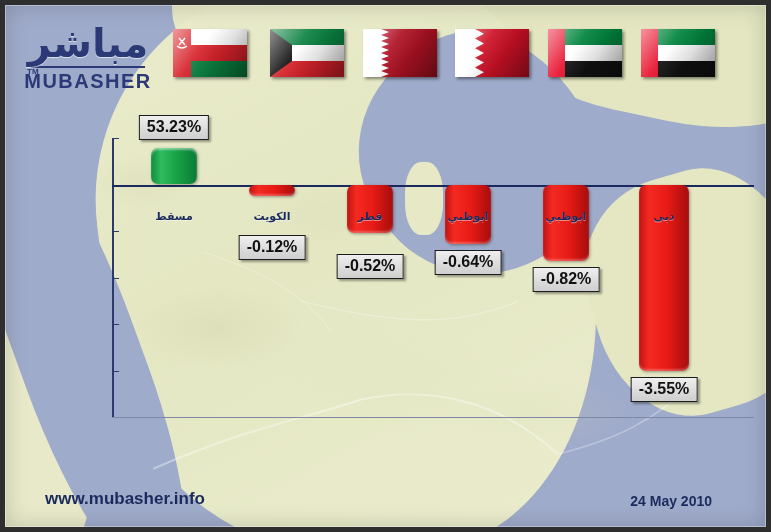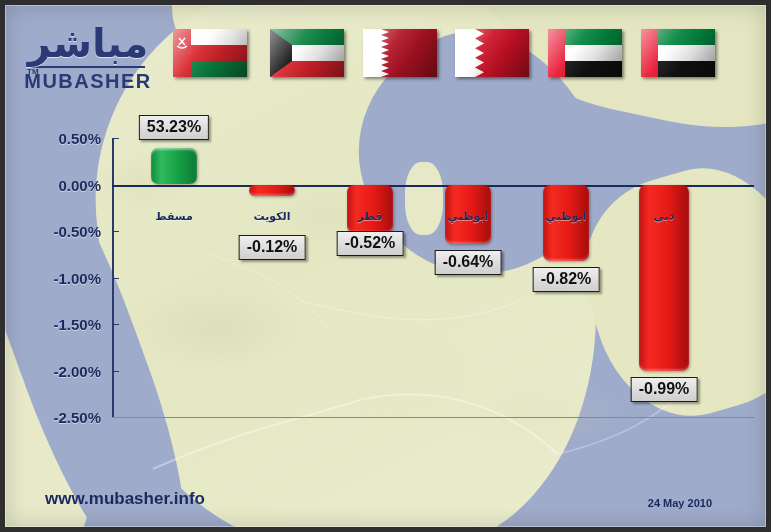--- a/index.html
+++ b/index.html
@@ -136,21 +136,21 @@
     border:1.5px solid #1b1b1b;
     padding:2px 7px 3px 7px;
     font-size:16px;font-weight:bold;color:#111;
     box-shadow:2px 2px 2px rgba(0,0,0,.35);
     white-space:nowrap;
   }
 
   
   #footer{position:absolute;left:0;right:16px;bottom:0;height:60px;}
   #site{position:absolute;left:40px;bottom:18px;font-size:17px;font-weight:bold;color:#1b2a5e;}
-  #date{position:absolute;right:38px;bottom:18px;font-size:11px;font-weight:bold;color:#1b2a5e;}
+  #date{position:absolute;right:38px;bottom:18px;font-size:14px;font-weight:bold;color:#1b2a5e;}
 </style>
 </head>
 <body>
 
 <div id="frame">
 
   <div id="map">
     <div class="sea"></div>
     <div class="land north"></div>
     <div class="land iran"></div>
@@ -233,29 +233,20 @@
     <svg viewBox="0 0 74 48" width="74" height="48">
       <rect x="0" y="0" width="74" height="16" fill="#00843d"></rect>
       <rect x="0" y="16" width="74" height="16" fill="#ffffff"></rect>
       <rect x="0" y="32" width="74" height="16" fill="#111111"></rect>
       <rect x="0" y="0" width="17" height="48" fill="#e8112d"></rect>
     </svg>
     <div class="sheen"></div>
   </div>
 
   <div id="plot">
-    <div class="ylabels" id="ylabels">
-        <div class="axis-label" style="top: 133px;">0.50%</div>
-        <div class="axis-label" style="top: 179.5px;">0.00%</div>
-        <div class="axis-label" style="top: 226px;">-0.50%</div>
-        <div class="axis-label" style="top: 272.5px;">-1.00%</div>
-        <div class="axis-label" style="top: 319px;">-1.50%</div>
-        <div class="axis-label" style="top: 365.5px;">-2.00%</div>
-        <div class="axis-label" style="top: 412px;">-2.50%</div>
-      </div>
     <div id="ticks">
         <div class="tick" style="top: 133px;"></div>
         <div class="tick" style="top: 179.5px;"></div>
         <div class="tick" style="top: 226px;"></div>
         <div class="tick" style="top: 272.5px;"></div>
         <div class="tick" style="top: 319px;"></div>
         <div class="tick" style="top: 365.5px;"></div>
         <div class="tick" style="top: 412px;"></div>
       </div>
     <div class="yaxis" id="yaxis" style="top: 133px; height: 279px;"></div>
@@ -263,30 +254,30 @@
     <div class="zeroline" id="zeroline" style="top: 179.5px; left: 107px; right: 12px;"></div>
     <div id="bars">
         <div class="bar up" style="left: 146px; top: 143.23px; width: 46px; height: 36.27px;"></div>
         <div class="city" style="left: 169px; top: 204.5px;">مسقط</div>
         <div class="vbox" style="left: 169px; top: 110.23px;">53.23%</div>
         <div class="bar down" style="left: 244px; top: 179.5px; width: 46px; height: 11.16px;"></div>
         <div class="city" style="left: 267px; top: 204.5px;">الكويت</div>
         <div class="vbox" style="left: 267px; top: 229.5px;">-0.12%</div>
         <div class="bar down" style="left: 342px; top: 179.5px; width: 46px; height: 48.36px;"></div>
         <div class="city" style="left: 365px; top: 204.5px;">قطر</div>
-        <div class="vbox" style="left: 365px; top: 226px;">-0.52%</div>
+        <div class="vbox" style="left: 365px; top: 249px;">-0.52%</div>
         <div class="bar down" style="left: 440px; top: 179.5px; width: 46px; height: 59.52px;"></div>
         <div class="city" style="left: 463px; top: 204.5px;">ابوظبي</div>
         <div class="vbox" style="left: 463px; top: 245.02px;">-0.64%</div>
         <div class="bar down" style="left: 538px; top: 179.5px; width: 46px; height: 76.26px;"></div>
         <div class="city" style="left: 561px; top: 204.5px; text-align: center;">ابوظبي</div>
         <div class="vbox" style="left: 561px; top: 261.76px;">-0.82%</div>
         <div class="bar down" style="left: 634px; top: 179.5px; width: 50px; height: 186.93px;"></div>
         <div class="city" style="left: 659px; top: 204.5px;">دبى</div>
-        <div class="vbox" style="left: 659px; top: 372.43px;">-0.99%</div>
+        <div class="vbox" style="left: 659px; top: 372.43px;">-3.55%</div>
       </div>
   </div>
 
   <div id="footer">
     <div id="site">www.mubasher.info</div>
     <div id="date">24 May 2010</div>
   </div>
 
 </div>
 

